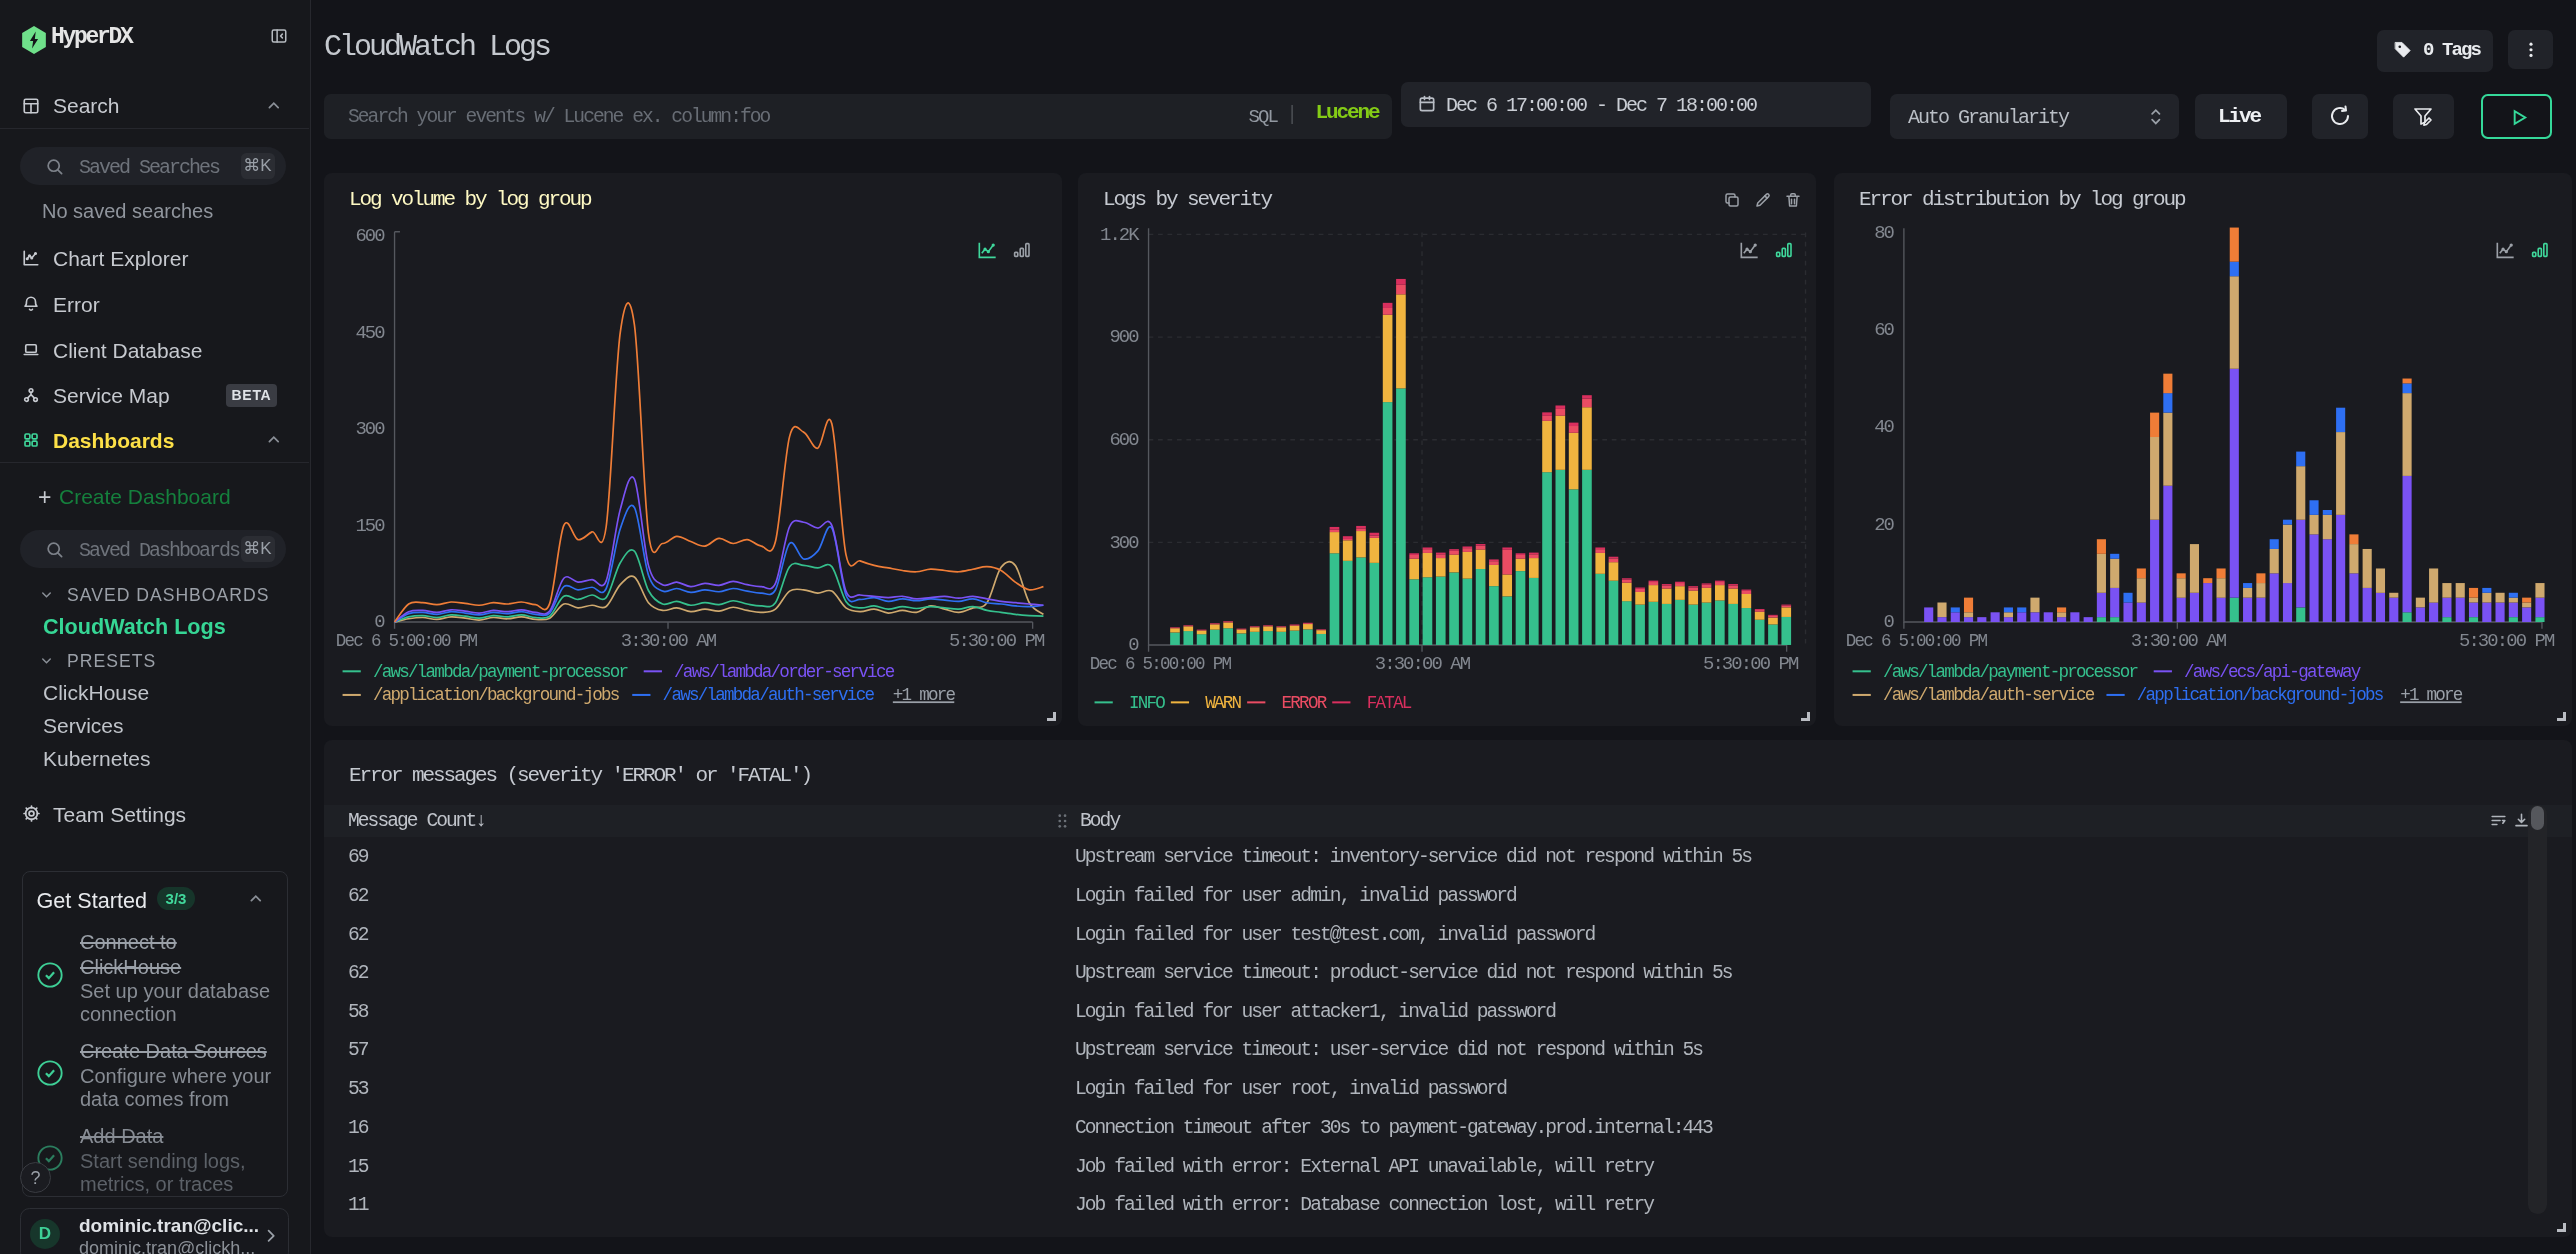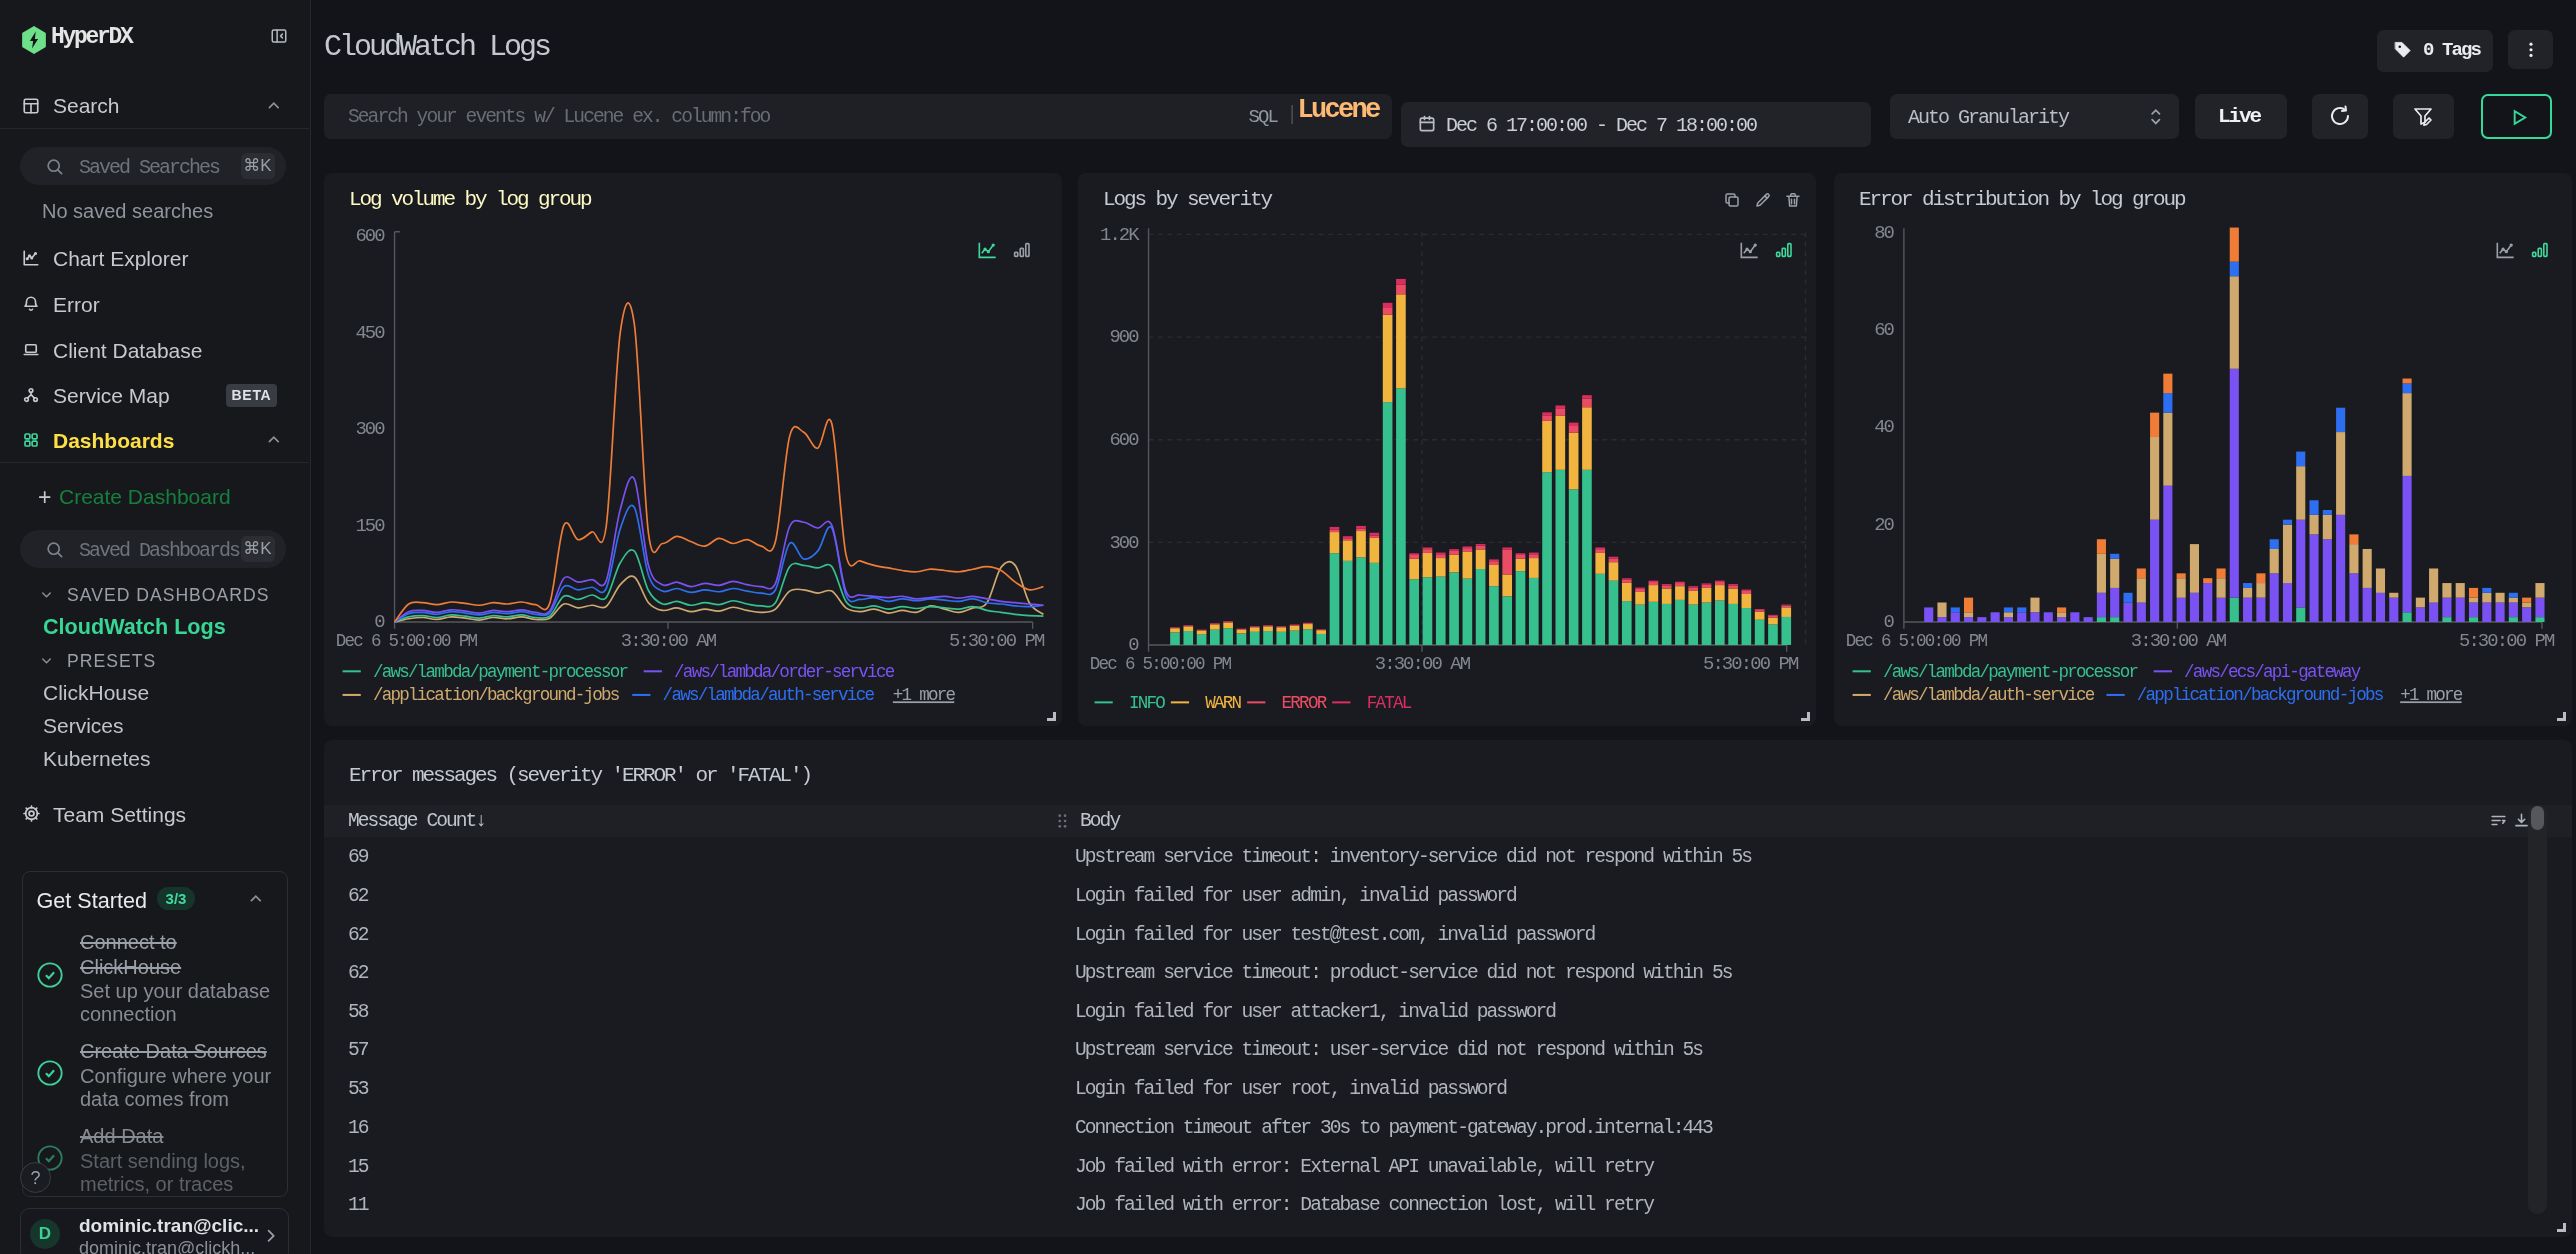--- a/index.html
+++ b/index.html
@@ -195,23 +195,23 @@
         <circle cx="12" cy="4.5" r="2.1"></circle>
         <circle cx="12" cy="12" r="2.1"></circle>
         <circle cx="12" cy="19.5" r="2.1"></circle>
       </svg>
   </div>
 
   <div class="btn" style="left:12px;top:94px;width:1068px;height:45px;background:#1e2025">
     <div class="abs mono" style="left:24px;top:11.5px;font-size:19.6px;color:#686d75">Search your events w/ Lucene ex. column:foo</div>
     <div class="abs mono" style="right:115px;top:12px;font-size:19px;color:#9298a1">SQL</div>
     <div class="abs mono" style="right:96px;top:10px;font-size:19.6px;color:#4a4d53">|</div>
-    <div class="abs mono" style="right:13.5px;top:1px;font-size:27px;font-weight:bold;color:#fdba74">Lucene</div>
-  </div>
-  <div class="btn" style="left:1089px;top:102px;width:470px;height:45px">
+    <div class="abs mono" style="right:13.5px;top:7px;font-size:21px;font-weight:bold;color:#84cc16">Lucene</div>
+  </div>
+  <div class="btn" style="left:1089px;top:82px;width:470px;height:45px">
     <div class="abs" style="left:16px;top:12px"><svg width="20" height="20" viewBox="0 0 24 24" fill="none" stroke="#b9bec6" stroke-width="2" stroke-linecap="round" stroke-linejoin="round" class="">
           <rect x="4" y="5" width="16" height="15" rx="2"></rect>
           <line x1="4" y1="10" x2="20" y2="10"></line>
           <line x1="9" y1="3" x2="9" y2="6.5"></line>
           <line x1="15" y1="3" x2="15" y2="6.5"></line>
         </svg></div>
     <div class="abs mono" style="left:45px;top:11.5px;font-size:20px;color:#c9cdd4">Dec 6 17:00:00 - Dec 7 18:00:00</div>
   </div>
   <div class="btn" style="left:1578px;top:94px;width:289px;height:45px">
     <div class="abs mono" style="left:18px;top:11.5px;font-size:20px;color:#b9bec5">Auto Granularity</div>

